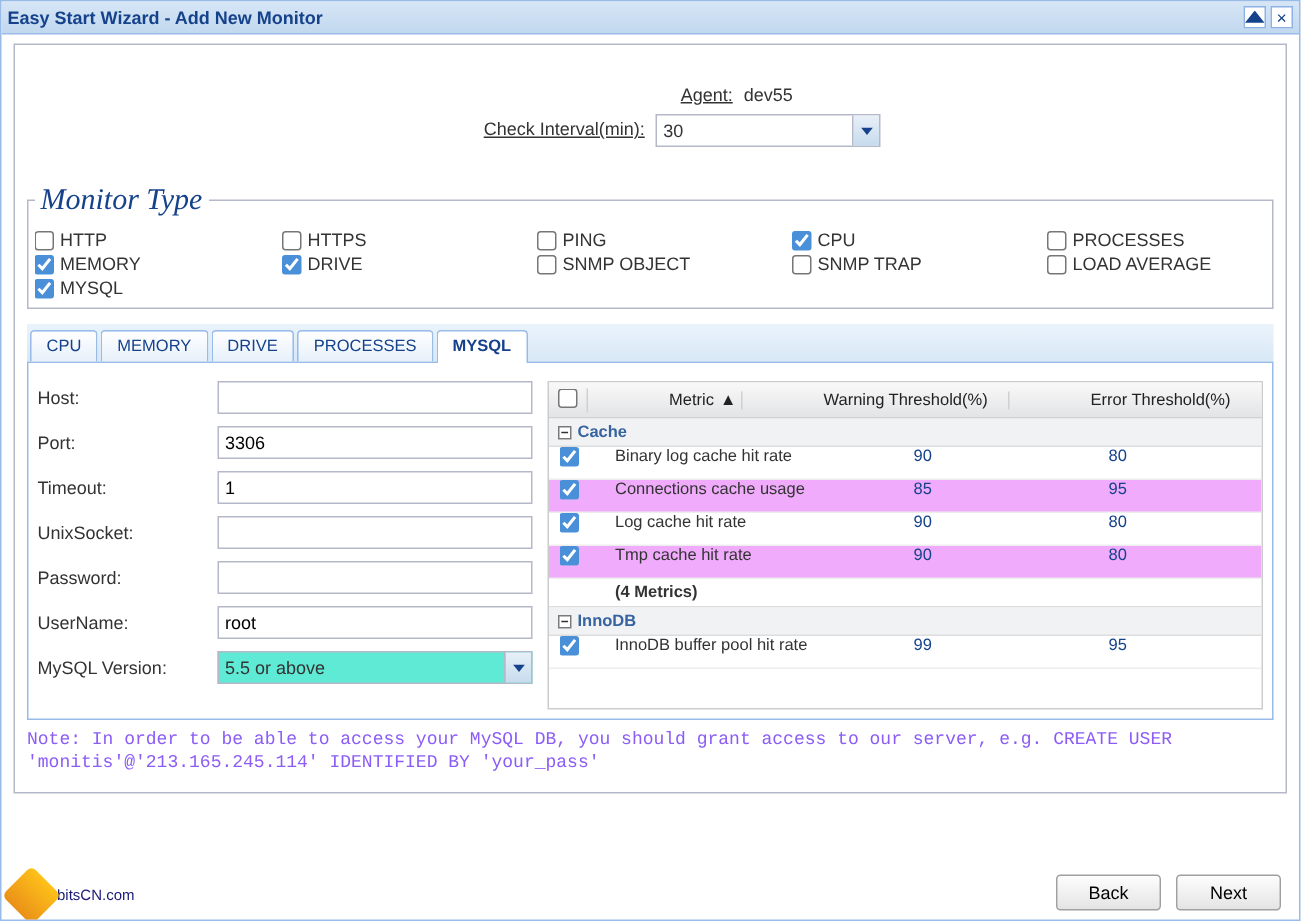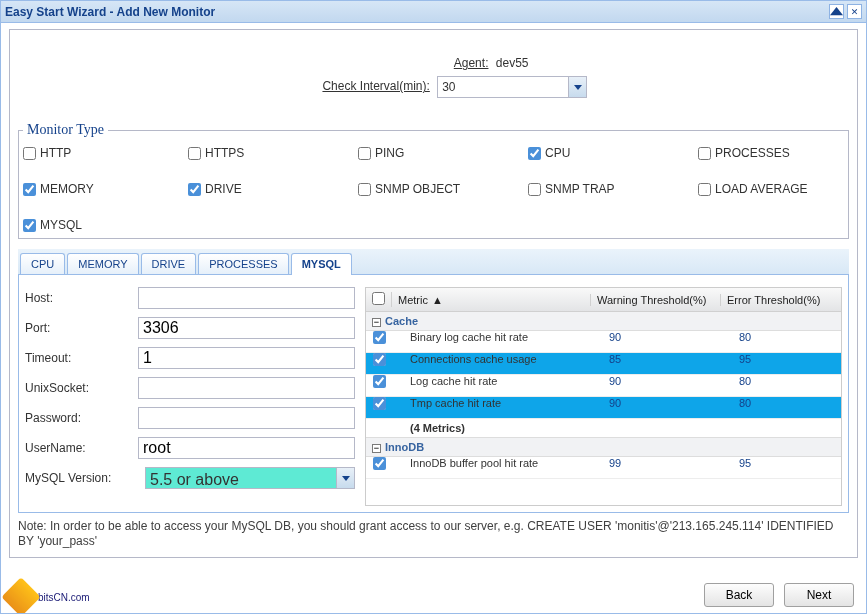--- a/index.html
+++ b/index.html
@@ -10,53 +10,53 @@
 .content { padding: 6px 8px 0 8px; }
 .inner-panel { border: 1px solid #b5b8c8; padding: 8px; min-height: 500px; position: relative; }
 .agent-block { text-align: center; margin: 18px 0 24px 0; }
 .agent-row { margin-bottom: 6px; }
 .agent-label { display: inline-block; text-align: right; min-width: 150px; margin-right: 4px; text-decoration: underline; }
 .interval-select { width: 150px; height: 22px; border: 1px solid #b5b8c8; background: #fff; position: relative; display: inline-block; vertical-align: middle; }
 .interval-select .sel-text { position: absolute; left: 4px; top: 3px; }
 .interval-select .sel-arrow { position: absolute; right: 0; top: 0; width: 18px; height: 20px; background: linear-gradient(#e8f0f8,#c7dbed); border-left: 1px solid #b5b8c8; display: flex; align-items: center; justify-content: center; }
 .sel-arrow svg { width: 8px; height: 5px; }
 fieldset.monitor-type { border: 1px solid #b5b8c8; padding: 8px 4px 6px 4px; margin-bottom: 10px; }
-fieldset.monitor-type legend { color: #15428b; font-size: 14px; font-family: "Times New Roman", serif; padding: 0 4px; }
-.mt-grid { display: grid; grid-template-columns: 165px 170px 170px 170px 1fr; row-gap: 22px; }
+fieldset.monitor-type legend { color: #15428b; font-size: 20px; font-family: "Times New Roman", serif; font-style: italic; padding: 0 4px; }
+.mt-grid { display: grid; grid-template-columns: 165px 170px 170px 170px 1fr; row-gap: 2px; }
 .mt-item { display: flex; align-items: center; gap: 4px; }
 .mt-item input[type=checkbox] { width: 13px; height: 13px; accent-color: #4a90d9; }
 .tabs { display: flex; border-bottom: 1px solid #99bbe8; background: linear-gradient(#eaf3fb,#d8e8f6); padding-left: 2px; height: 26px; align-items: flex-end; }
 .tab { border: 1px solid #99bbe8; border-bottom: none; border-radius: 3px 3px 0 0; padding: 4px 10px; margin-right: 2px; background: linear-gradient(#fff,#e6f0fa); color: #15428b; font-size: 11px; cursor: pointer; }
 .tab.active { background: #fff; padding-bottom: 5px; margin-bottom: -1px; font-weight: bold; }
 .tab-body { border: 1px solid #99bbe8; border-top: none; padding: 12px 6px 6px 6px; background: #fff; height: 238px; display: flex; gap: 10px; }
 .form-col { width: 330px; }
 .form-row { display: flex; align-items: center; margin-bottom: 8px; }
 .form-row label { width: 120px; }
-.form-row input, .form-row .pseudo-select { flex: 1; height: 22px; border: 1px solid #b5b8c8; padding: 0 4px; font-size: 16px; }
+.form-row input, .form-row .pseudo-select { flex: 1; height: 22px; border: 1px solid #b5b8c8; padding: 0 4px; font-size: 12px; }
 .pseudo-select { position: relative; background: #5eead4; }
 .pseudo-select .sel-text { position: absolute; left: 4px; top: 3px; }
 .pseudo-select .sel-arrow { position: absolute; right: 0; top: 0; width: 18px; height: 20px; background: linear-gradient(#e8f0f8,#c7dbed); border-left: 1px solid #b5b8c8; display: flex; align-items: center; justify-content: center; }
 .grid-col { flex: 1; border: 1px solid #ccc; display: flex; flex-direction: column; }
-.grid-header { display: flex; background: linear-gradient(#f9f9f9,#e3e4e6); border-bottom: 1px solid #d0d0d0; height: 24px; align-items: center; font-size: 11px; color: #222; }
+.grid-header { display: flex; background: linear-gradient(#f9f9f9,#e3e4e6); border-bottom: 1px solid #d0d0d0; height: 24px; align-items: center; font-size: 11px; color: #222; gap: 48px; }
 .gh-check { width: 26px; text-align: center; border-right: 1px solid #d0d0d0; }
 .gh-metric { flex: 1; padding-left: 6px; border-right: 1px solid #d0d0d0; }
 .gh-warn { width: 130px; padding-left: 6px; border-right: 1px solid #d0d0d0; }
 .gh-err { width: 120px; padding-left: 6px; }
 .grid-body { flex: 1; overflow-y: scroll; font-size: 11px; }
 .grid-group { background: #f1f2f4; border-bottom: 1px solid #ddd; padding: 3px 6px; color: #3764a0; font-weight: bold; }
 .grid-group .minus { display: inline-flex; width: 9px; height: 9px; border: 1px solid #7a7a7a; align-items: center; justify-content: center; font-size: 9px; margin-right: 4px; background: #fff; color: #333; }
 .grid-row { display: flex; align-items: flex-start; height: 22px; border-bottom: 1px solid #ededed; }
-.grid-row.alt { background: #0ea5e9; }
+.grid-row.alt { background: #f0abfc; }
 .gr-check { width: 26px; text-align: center; }
 .gr-check input { accent-color: #4a90d9; }
 .gr-metric { flex: 1; padding-left: 18px; }
 .gr-warn { width: 130px; padding-left: 6px; color: #15428b; }
 .gr-err { width: 108px; padding-left: 6px; color: #15428b; }
 .grid-summary { padding: 3px 6px 3px 44px; font-weight: bold; border-bottom: 1px solid #ddd; }
-.note { color: #404040; font-family: Liberation Sans, sans-serif; font-size: 12px; margin-top: 6px; line-height: 1.25; }
+.note { color: #8b5cf6; font-family: Liberation Mono, monospace; font-size: 12px; margin-top: 6px; line-height: 1.25; }
 .footer-btns { position: absolute; bottom: 6px; right: 12px; display: flex; gap: 10px; padding-left: 32px; }
 .btn { min-width: 70px; height: 24px; border: 1px solid #a0a0a0; border-radius: 3px; background: linear-gradient(#fdfdfd,#e4e4e4); cursor: pointer; font-size: 12px; }
 .sort-arrow { display:inline-block; margin-left:4px; }
 .watermark { position: absolute; left: 6px; bottom: 2px; display: flex; align-items: center; gap: 3px; font-size: 10px; color: #006; opacity: .9; pointer-events: none; }
 .wm-diamond { width: 28px; height: 28px; background: linear-gradient(#fb0,#e88500); transform: rotate(45deg); border-radius: 4px; }
 </style>
 </head>
 <body>
 
 <div class="titlebar">

